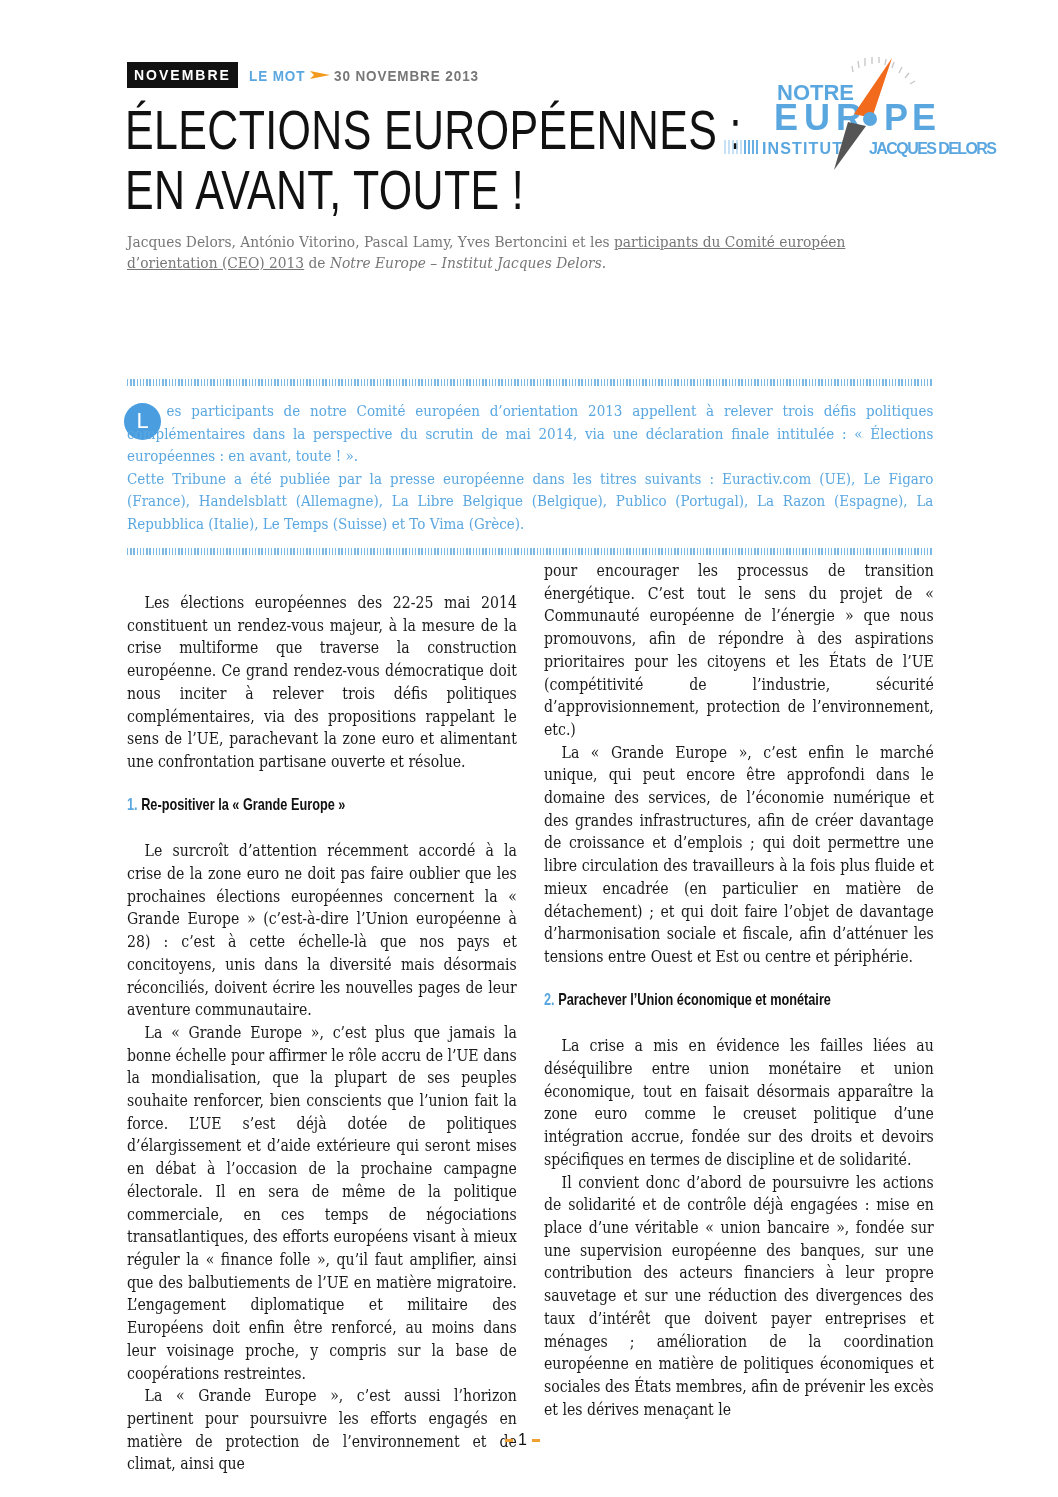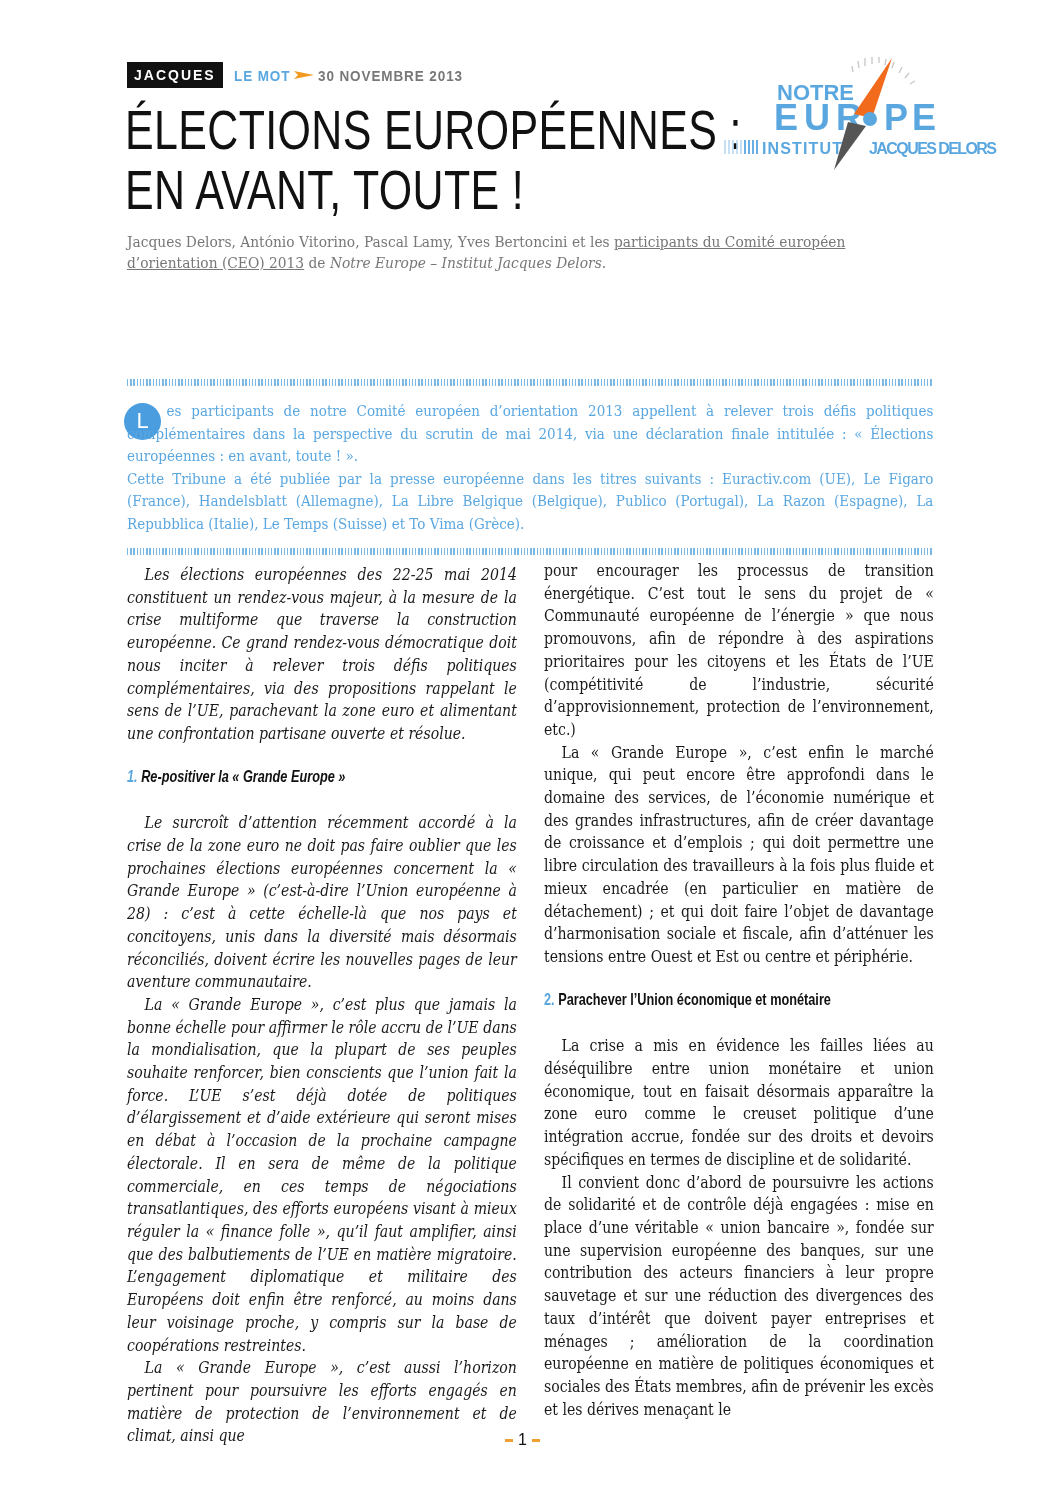--- a/index.html
+++ b/index.html
@@ -37,21 +37,21 @@
   .col h2 { font-family: "Liberation Sans", sans-serif; font-weight: bold; font-size: 17px; color: #111; margin: 20px 0 24px 0; transform: scaleX(0.85); transform-origin: left; white-space: nowrap; }
   .col h2 .num { color: #5aa7e0; }
 
   .pagenum { position: absolute; left: 505px; top: 1431px; display: flex; align-items: center; gap: 5px; font-family: "Liberation Sans", sans-serif; font-size: 16px; color: #111; }
   .pagenum .tick { width: 8px; height: 3px; background: #f0a030; }
 </style>
 </head>
 <body>
 
 <div class="header-line">
-  <div class="tribune-badge">JACQUES</div>
+  <div class="tribune-badge">NOVEMBRE</div>
   <span class="lemot">LE MOT</span>
   <svg class="arrow" viewBox="0 0 20 12">
     <polygon points="0,2 20,6 0,10 4,6" fill="#f39a1e"></polygon>
   </svg>
   <span class="date">30 NOVEMBRE 2013</span>
 </div>
 
 <div class="title">
   <div>ÉLECTIONS EUROPÉENNES :</div>
   <div>EN AVANT, TOUTE !</div>
@@ -108,21 +108,21 @@
 <div class="dotrule" style="top:379px;"></div>
 <div class="lead">
   <div class="dropcap">L</div>
   <div class="lead-inner">
     <p class="first">es participants de notre Comité européen d’orientation 2013 appellent à relever trois défis politiques complémentaires dans la perspective du scrutin de mai 2014, via une déclaration finale intitulée : « Élections européennes : en avant, toute ! ».</p>
     <p>Cette Tribune a été publiée par la presse européenne dans les titres suivants : Euractiv.com (UE), Le Figaro (France), Handelsblatt (Allemagne), La Libre Belgique (Belgique), Publico (Portugal), La Razon (Espagne), La Repubblica (Italie), Le Temps (Suisse) et To Vima (Grèce).</p>
   </div>
 </div>
 <div class="dotrule" style="top:548px;"></div>
 
-<div class="col" style="left:127px; top:564px;font-style:italic;">
+<div class="col" style="left:127px; top:592px;">
   <div class="inner">
     <p>Les élections européennes des 22-25 mai 2014 constituent un rendez-vous majeur, à la mesure de la crise multiforme que traverse la construction européenne. Ce grand rendez-vous démocratique doit nous inciter à relever trois défis politiques complémentaires, via des propositions rappelant le sens de l’UE, parachevant la zone euro et alimentant une confrontation partisane ouverte et résolue.</p>
     <h2><span class="num">1.</span><span> Re-positiver la « Grande Europe »</span></h2>
     <p>Le surcroît d’attention récemment accordé à la crise de la zone euro ne doit pas faire oublier que les prochaines élections européennes concernent la « Grande Europe » (c’est-à-dire l’Union européenne à 28) : c’est à cette échelle-là que nos pays et concitoyens, unis dans la diversité mais désormais réconciliés, doivent écrire les nouvelles pages de leur aventure communautaire.</p>
     <p>La « Grande Europe », c’est plus que jamais la bonne échelle pour affirmer le rôle accru de l’UE dans la mondialisation, que la plupart de ses peuples souhaite renforcer, bien conscients que l’union fait la force. L’UE s’est déjà dotée de politiques d’élargissement et d’aide extérieure qui seront mises en débat à l’occasion de la prochaine campagne électorale. Il en sera de même de la politique commerciale, en ces temps de négociations transatlantiques, des efforts européens visant à mieux réguler la « finance folle », qu’il faut amplifier, ainsi que des balbutiements de l’UE en matière migratoire. L’engagement diplomatique et militaire des Européens doit enfin être renforcé, au moins dans leur voisinage proche, y compris sur la base de coopérations restreintes.</p>
     <p>La « Grande Europe », c’est aussi l’horizon pertinent pour poursuivre les efforts engagés en matière de protection de l’environnement et de climat, ainsi que</p>
   </div>
 </div>
 
 <div class="col" style="left:544px; top:560px;">

